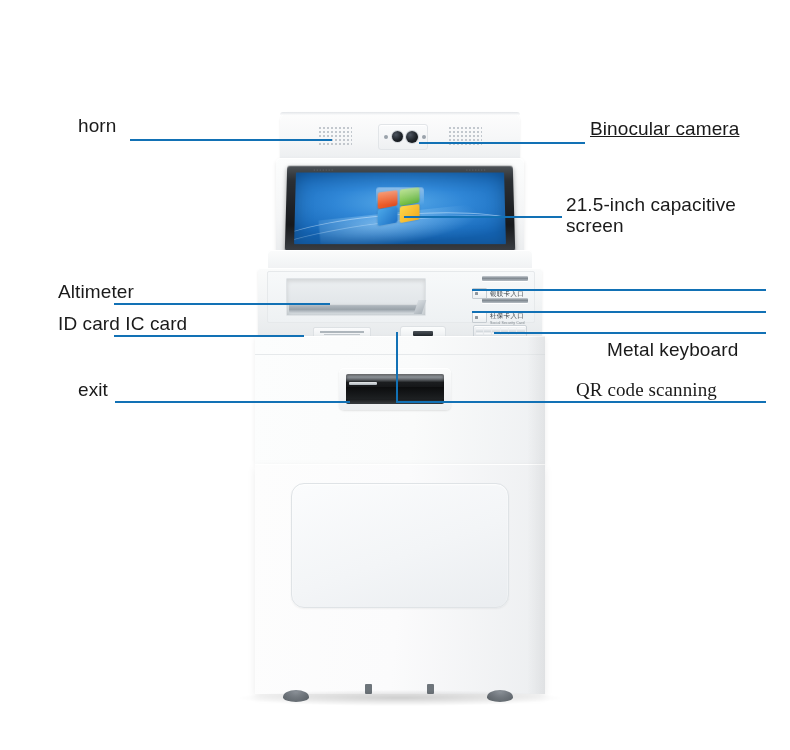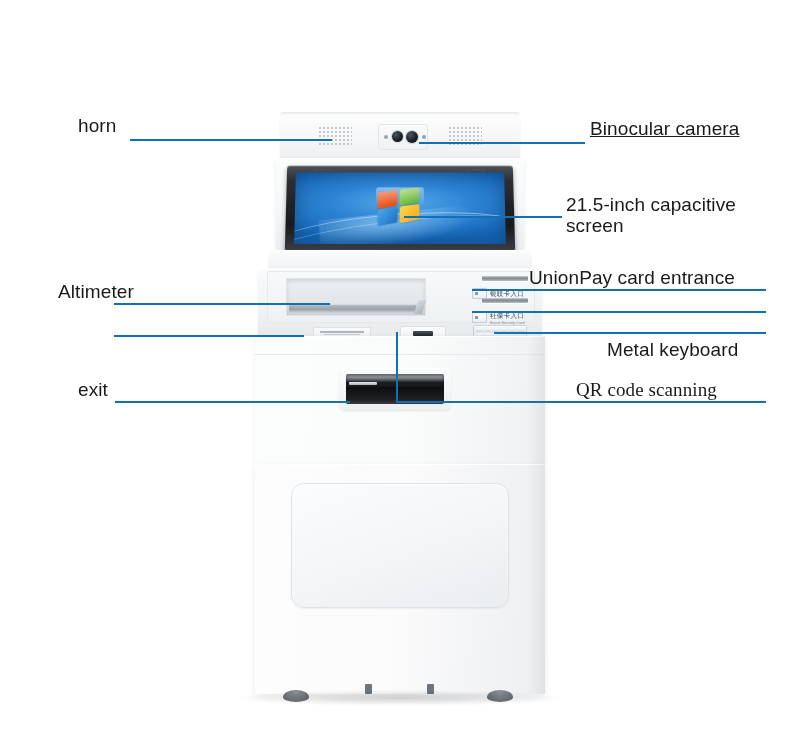--- a/index.html
+++ b/index.html
@@ -383,33 +383,33 @@
     <div id="side-right"></div>
     <div id="ground-shadow"></div>
   </div>
 
   <div class="label l" style="left:78px;top:115px;">horn</div>
   <div class="leader" style="left:130px;top:139px;width:202px;"></div>
 
   <div class="label l" style="left:58px;top:281px;">Altimeter</div>
   <div class="leader" style="left:114px;top:303px;width:216px;"></div>
 
+  <div class="label l" style="left:58px;top:313px;">ID card IC card</div>
   <div class="leader" style="left:114px;top:335px;width:190px;"></div>
 
   <div class="label l" style="left:78px;top:379px;">exit</div>
   <div class="leader" style="left:115px;top:401px;width:235px;"></div>
 
   <div class="label l" style="left:590px;top:118px;text-decoration:underline;">Binocular camera</div>
   <div class="leader" style="left:419px;top:142px;width:166px;"></div>
 
   <div class="label l" style="left:566px;top:194px;text-align:left;width:186px;">21.5-inch capacitive
 screen</div>
   <div class="leader" style="left:404px;top:216px;width:158px;"></div>
 
-  <div class="label l" style="left:529px;top:267px;">UnionPay card entrance</div>
   <div class="leader" style="left:472px;top:289px;width:294px;"></div>
 
   <div class="leader" style="left:472px;top:311px;width:294px;"></div>
 
   <div class="label l" style="left:607px;top:339px;">Metal keyboard</div>
   <div class="leader" style="left:494px;top:332px;width:272px;"></div>
 
   <div class="label l" style="left:576px;top:379px;font-family:Liberation Serif, serif;">QR code scanning</div>
   <div class="leader" style="left:396px;top:332px;height:70px;width:2px;"></div>
   <div class="leader" style="left:396px;top:401px;width:370px;"></div>

